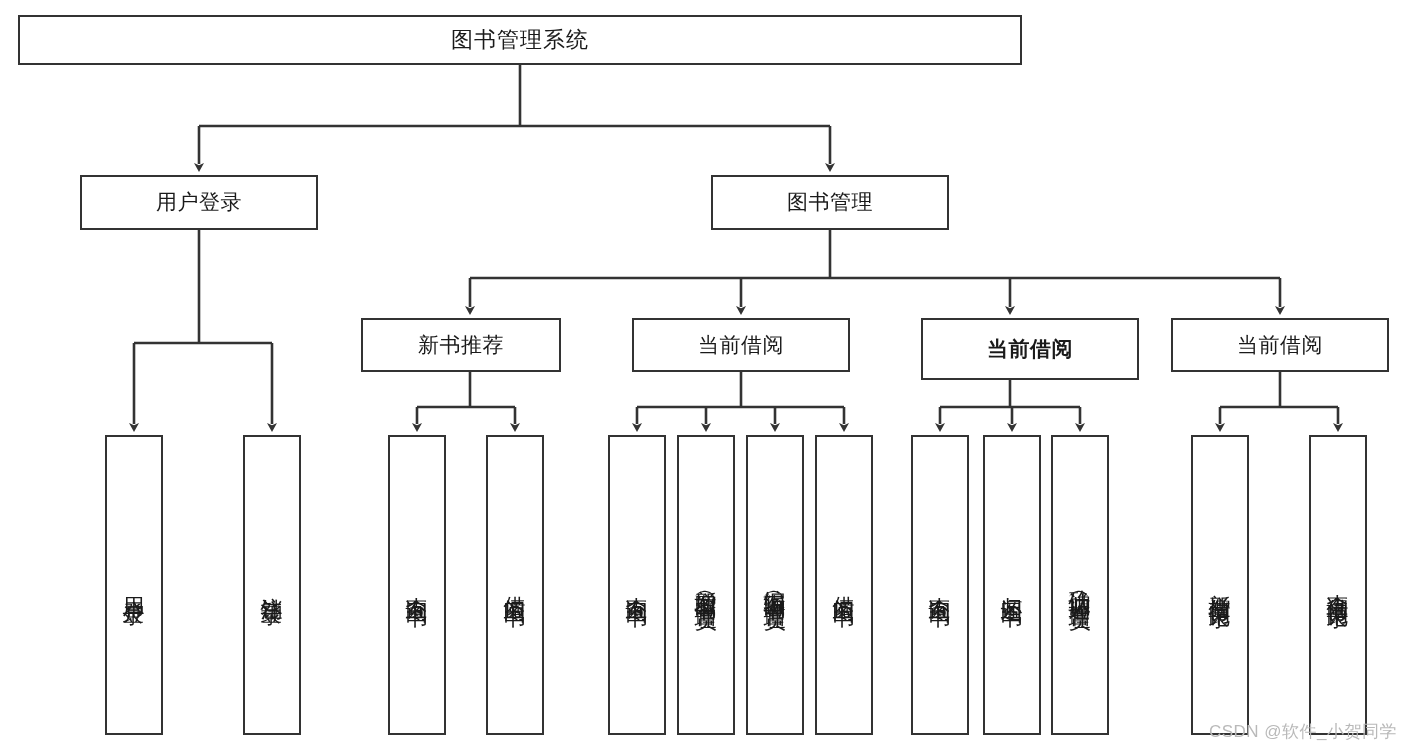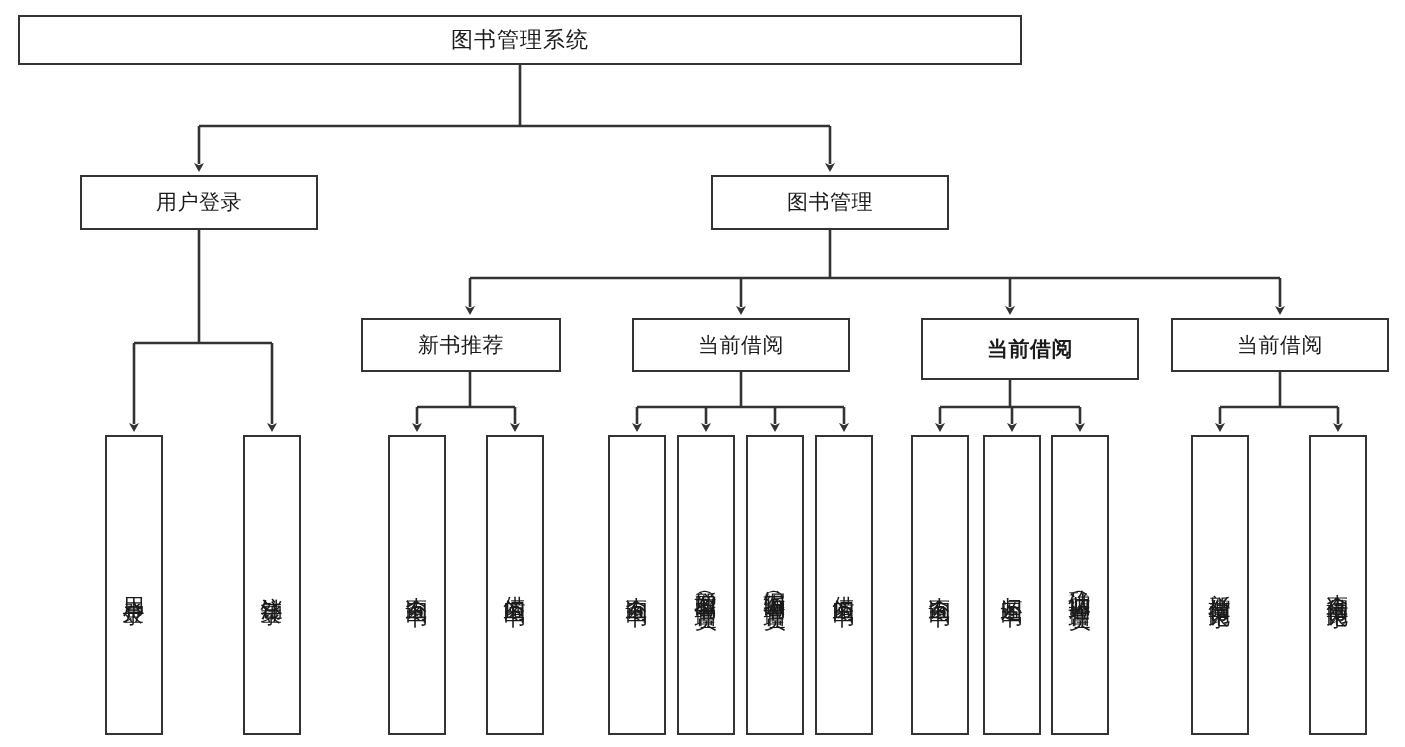--- a/index.html
+++ b/index.html
@@ -183,13 +183,14 @@
         <span class="node-label">确认归还（管理员）</span>
       </div>
       <div class="node vert" id="node-leaf-add-rec" style="left: 1191px; top: 435px; width: 58px; height: 300px;">
         <span class="node-label">新增借阅记录</span>
       </div>
       <div class="node vert" id="node-leaf-query-rec" style="left: 1309px; top: 435px; width: 58px; height: 300px;">
         <span class="node-label">查询借阅记录</span>
       </div>
     </div>
 
+  <div id="watermark">CSDN @软件_小贺同学</div>
 </div>
 
 </body></html>

